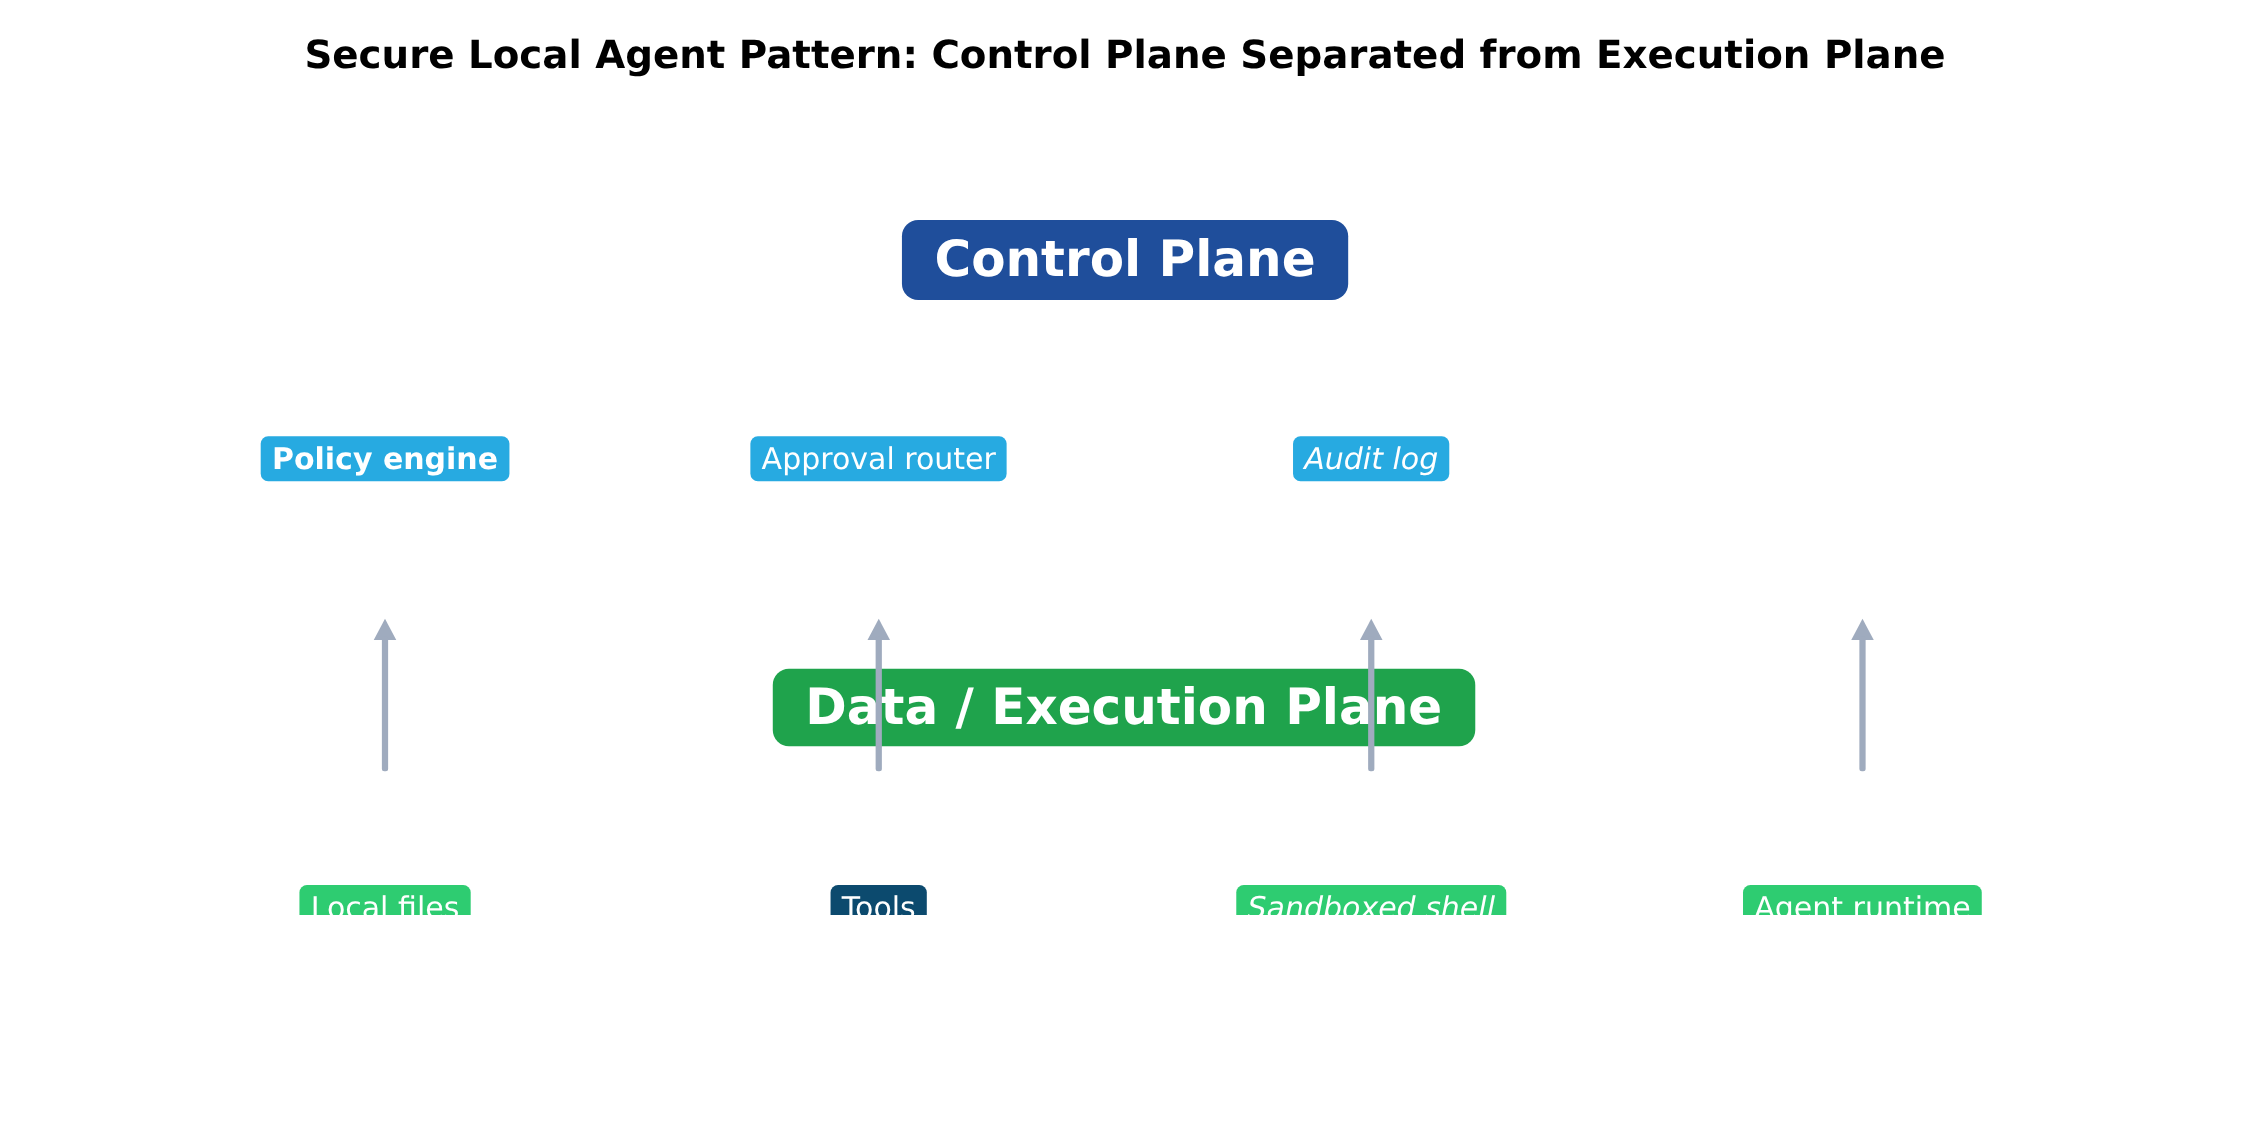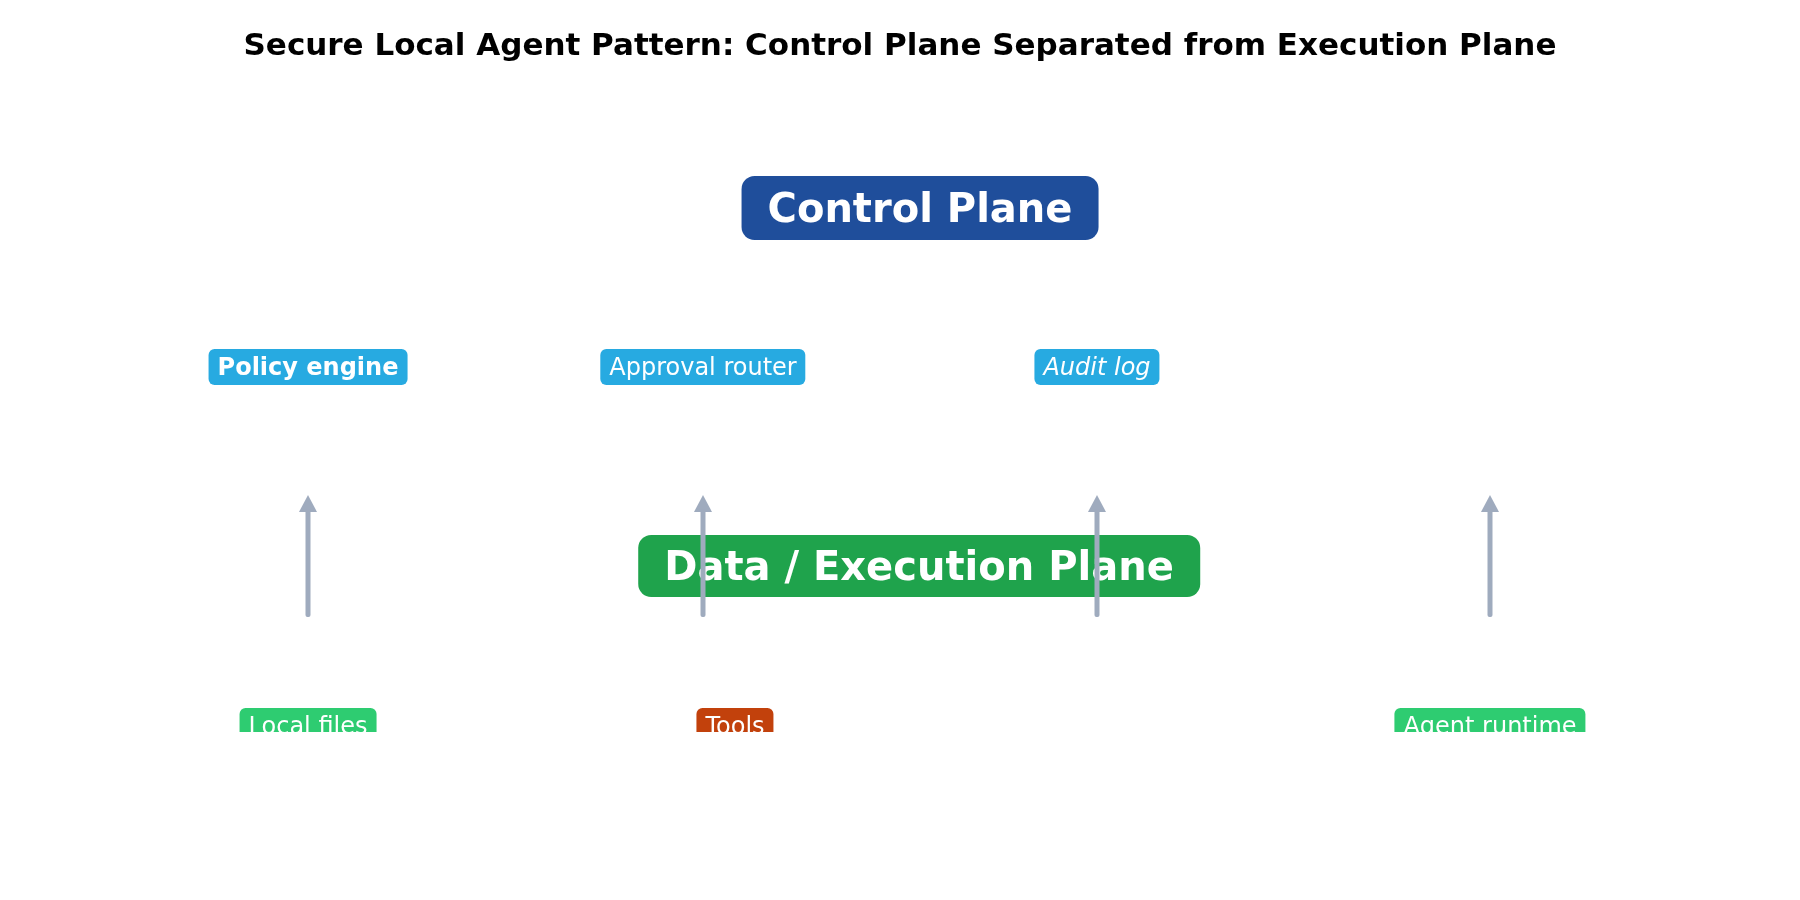--- a/index.html
+++ b/index.html
@@ -30,21 +30,20 @@
     transform: translateX(-50%);
     white-space: nowrap;
     font-size: 40px;
     font-weight: bold;
     color: #ffffff;
     line-height: 64px;
     height: 64px;
     padding: 0 26px;
     border-radius: 13px;
     z-index: 1;
-    margin-left: 20px;
   }
   .control-banner { left: 900px; top: 176px; }
   .execution-banner { left: 899px; top: 535px; height: 62px; line-height: 62px; }
   .component-box {
     position: absolute;
     transform: translateX(-50%);
     white-space: nowrap;
     font-size: 24px;
     color: #ffffff;
     height: 36px;
@@ -115,16 +114,17 @@
   <div class="arrow col-3">
     <div class="head" style="border-bottom-color: rgb(159, 171, 190);"></div>
     <div class="shaft" style="background-color: rgb(159, 171, 190);"></div>
   </div>
   <div class="arrow col-4">
     <div class="head" style="border-bottom-color: rgb(159, 171, 190);"></div>
     <div class="shaft" style="background-color: rgb(159, 171, 190);"></div>
   </div>
 
   <div class="component-box execution-row col-1" style="background-color: rgb(46, 204, 113);">Local files</div>
-  <div class="component-box execution-row col-2" style="background-color: #c2410c; margin-left: 32px;">Tools</div>
+  <div class="component-box execution-row col-2" style="background-color: #0c4a6e;">Tools</div>
+  <div class="component-box execution-row col-3" style="background-color: rgb(46, 204, 113);">Sandboxed shell</div>
   <div class="component-box execution-row col-4" style="background-color: rgb(46, 204, 113);">Agent runtime</div>
 
 </div>
 
 </body></html>

